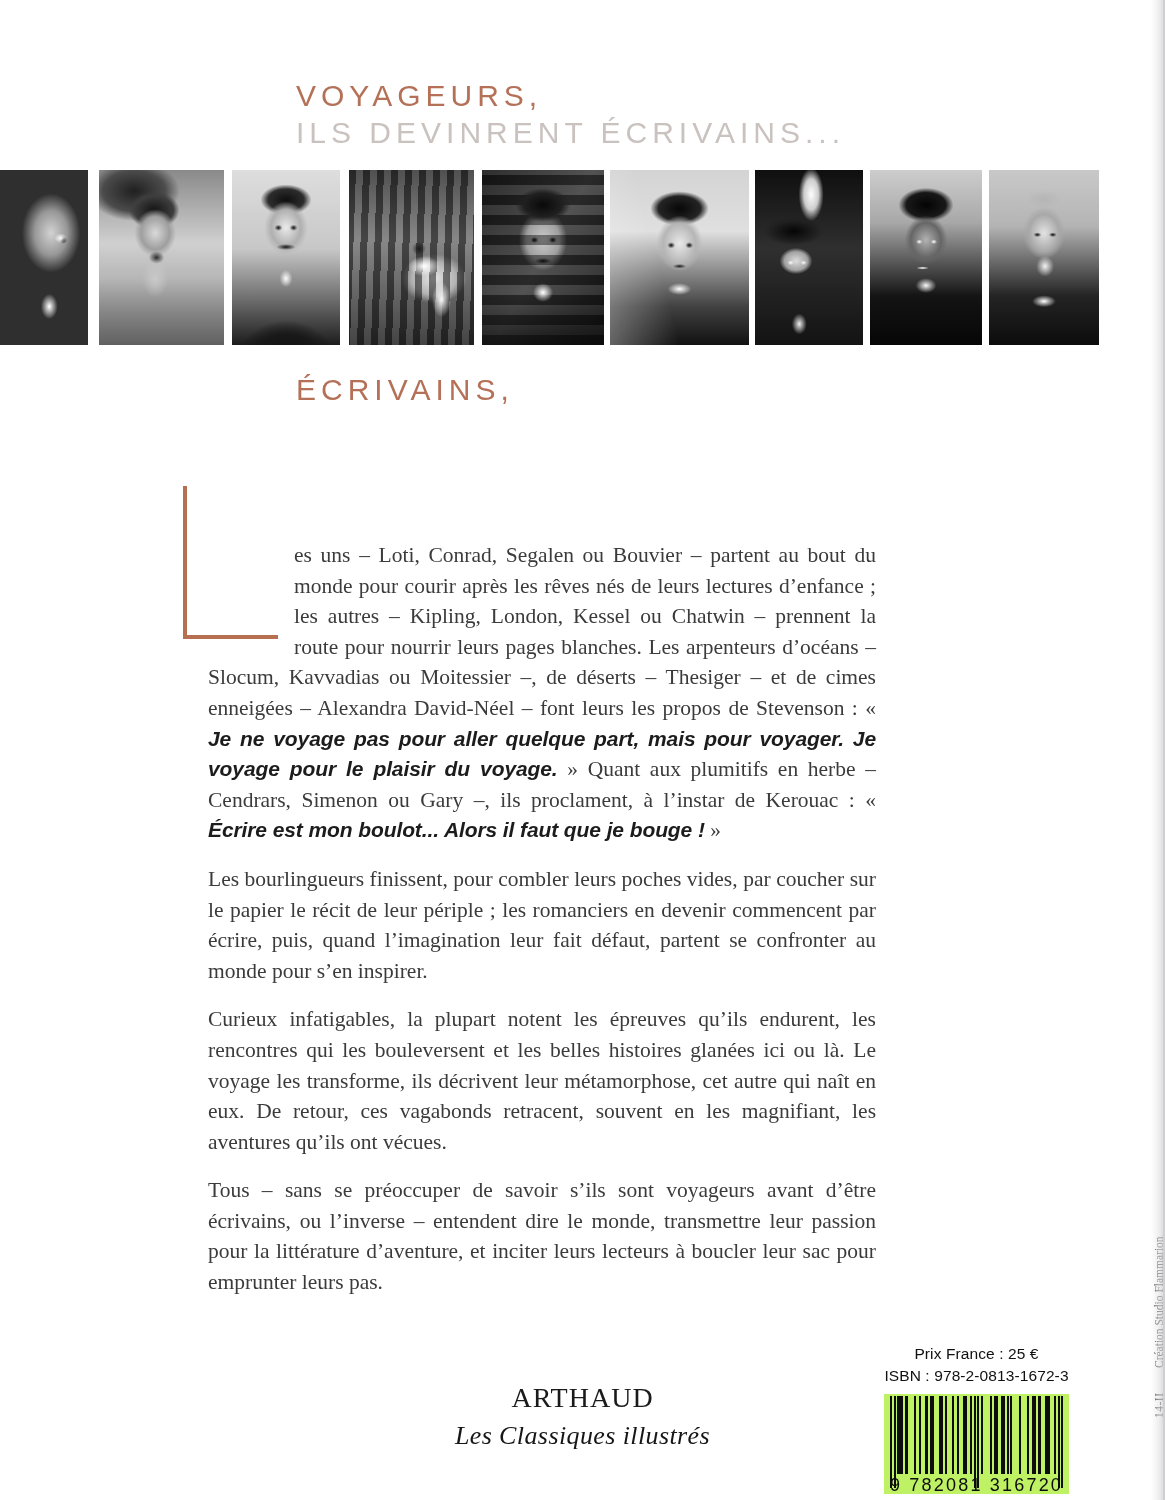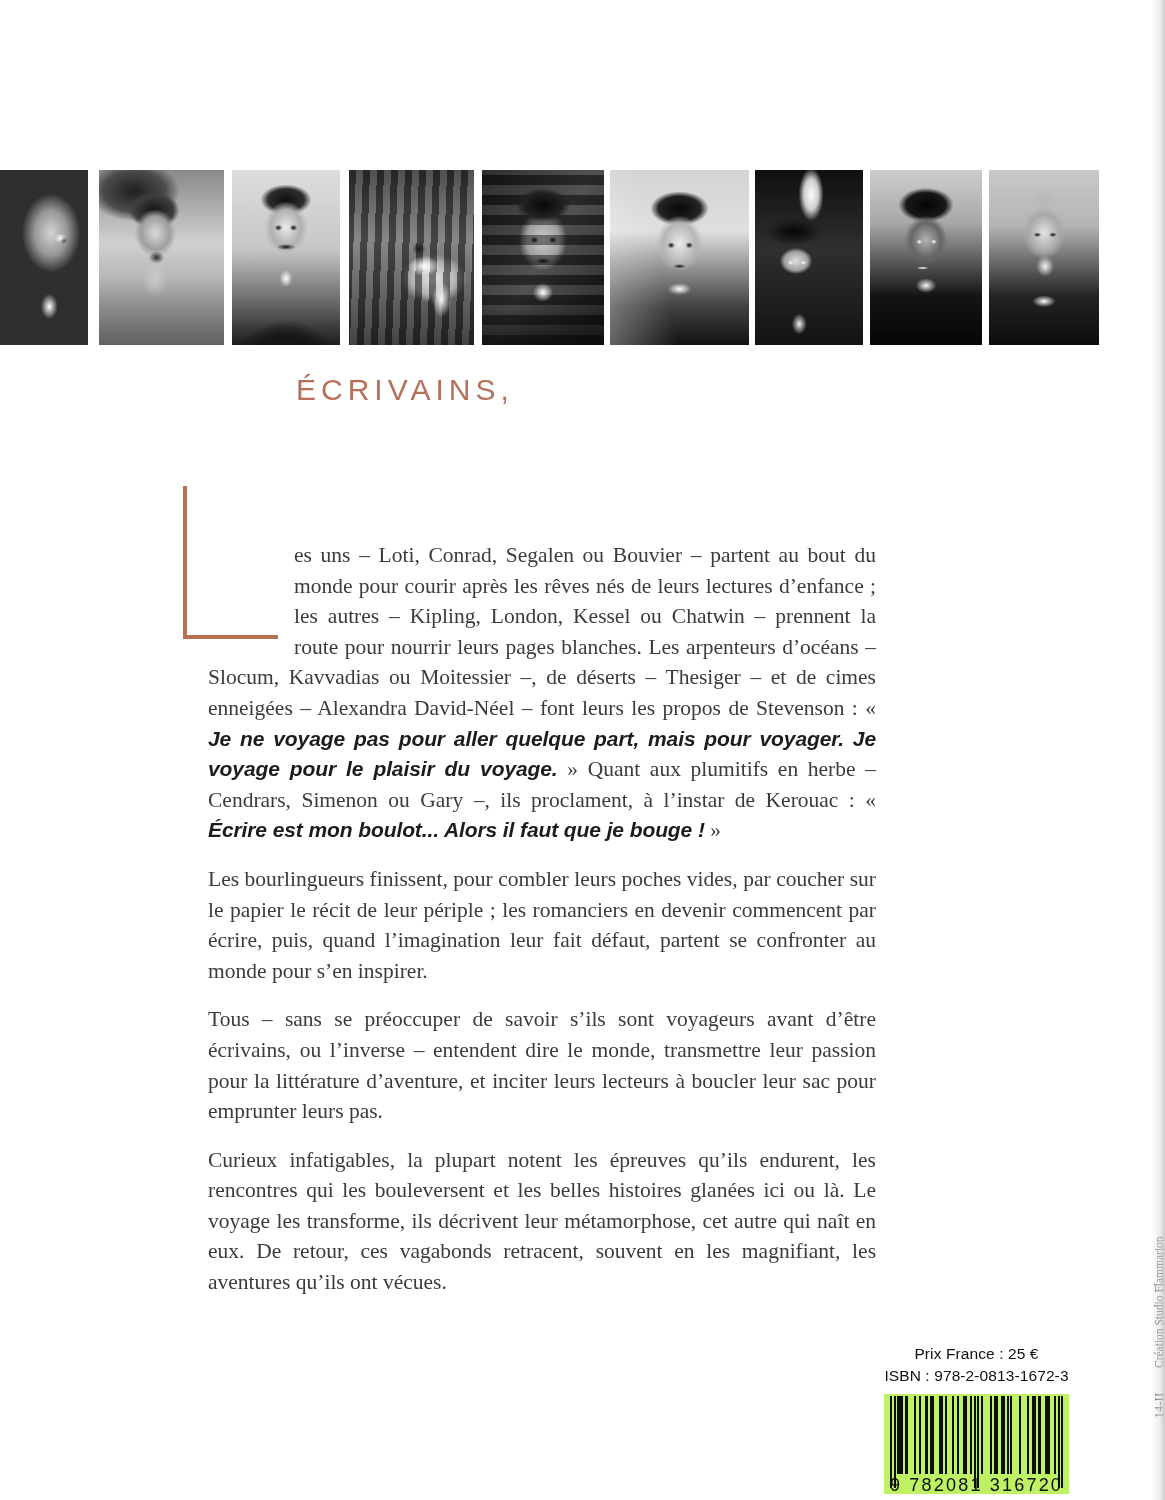--- a/index.html
+++ b/index.html
@@ -214,20 +214,24 @@
     transform-origin: left top;
   }
   .credit .studio { position: absolute; left: 16px; top: 150px; }
   .credit .code  { position: absolute; left: 16px; top: 200px; letter-spacing: 0.5px; }
 </style>
 </head>
 <body>
 
 <div class="page">
 
+  <div class="heading-block heading-top">
+    <div class="hl1">VOYAGEURS,</div>
+    <div class="hl2">ILS DEVINRENT ÉCRIVAINS...</div>
+  </div>
 
   <div class="photostrip">
 
     <div class="photo bw" style="width:88px;height:175px;">
       <div class="inner" style="background:
         radial-gradient(ellipse 34px 46px at 58% 36%, #cfc9c2 0%, #9b948c 48%, #3b3733 86%),
         radial-gradient(ellipse 46px 60px at 40% 22%, #171512 0%, #2a2724 60%, rgba(0,0,0,0) 78%),
         radial-gradient(ellipse 60px 70px at 46% 110%, #1b1917 0%, #2b2825 60%, rgba(0,0,0,0) 85%),
         linear-gradient(160deg, #e9e7e3 0%, #b9b4ae 40%, #4a4642 100%);"></div>
       <div class="inner" style="background:
@@ -362,24 +366,28 @@
     <div class="h"></div>
   </div>
 
   <div class="copy">
 
     <p class="first">
       <span class="dropwrap"></span><span>es uns – Loti, Conrad, Segalen ou Bouvier – partent au bout du monde pour courir après les rêves nés de leurs lectures d’enfance ; les autres – Kipling, London, Kessel ou Chatwin – prennent la route pour nourrir leurs pages blanches. Les arpenteurs d’océans – Slocum, Kavvadias ou Moitessier –, de déserts – Thesiger – et de cimes enneigées – Alexandra David-Néel – font leurs les propos de Stevenson : </span><span class="guill">« </span><span class="quote">Je ne voyage pas pour aller quelque part, mais pour voyager. Je voyage pour le plaisir du voyage.</span><span class="guill"> » </span><span>Quant aux plumitifs en herbe – Cendrars, Simenon ou Gary –, ils proclament, à l’instar de Kerouac : </span><span class="guill">« </span><span class="quote">Écrire est mon boulot... Alors il faut que je bouge !</span><span class="guill"> »</span>
     </p>
 
     <p>Les bourlingueurs finissent, pour combler leurs poches vides, par coucher sur le papier le récit de leur périple ; les romanciers en devenir commencent par écrire, puis, quand l’imagination leur fait défaut, partent se confronter au monde pour s’en inspirer.</p>
+    <p>Curieux infatigables, la plupart notent les épreuves qu’ils endurent, les rencontres qui les bouleversent et les belles histoires glanées ici ou là. Le voyage les transforme, ils décrivent leur métamorphose, cet autre qui naît en eux. De retour, ces vagabonds retracent, souvent en les magnifiant, les aventures qu’ils ont vécues.</p>
     <p>Tous – sans se préoccuper de savoir s’ils sont voyageurs avant d’être écrivains, ou l’inverse – entendent dire le monde, transmettre leur passion pour la littérature d’aventure, et inciter leurs lecteurs à boucler leur sac pour emprunter leurs pas.</p>
-    <p>Curieux infatigables, la plupart notent les épreuves qu’ils endurent, les rencontres qui les bouleversent et les belles histoires glanées ici ou là. Le voyage les transforme, ils décrivent leur métamorphose, cet autre qui naît en eux. De retour, ces vagabonds retracent, souvent en les magnifiant, les aventures qu’ils ont vécues.</p>
-  </div>
-
+  </div>
+
+  <div class="logo">
+    <div class="name">Arthaud</div>
+    <div class="tag">Les Classiques illustrés</div>
+  </div>
 
   <div class="ean">
     <div class="price">Prix France : 25 €</div>
     <div class="isbn">ISBN : 978-2-0813-1672-3</div>
     <div class="barcode-box">
       <div class="bars" id="bars">
           <i class="guard" style="left:0.00px;width:2.07px"></i>
           <i class="guard" style="left:3.64px;width:2.07px"></i>
           <i class="" style="left:7.28px;width:2.07px"></i>
           <i class="" style="left:9.11px;width:2.07px"></i>

